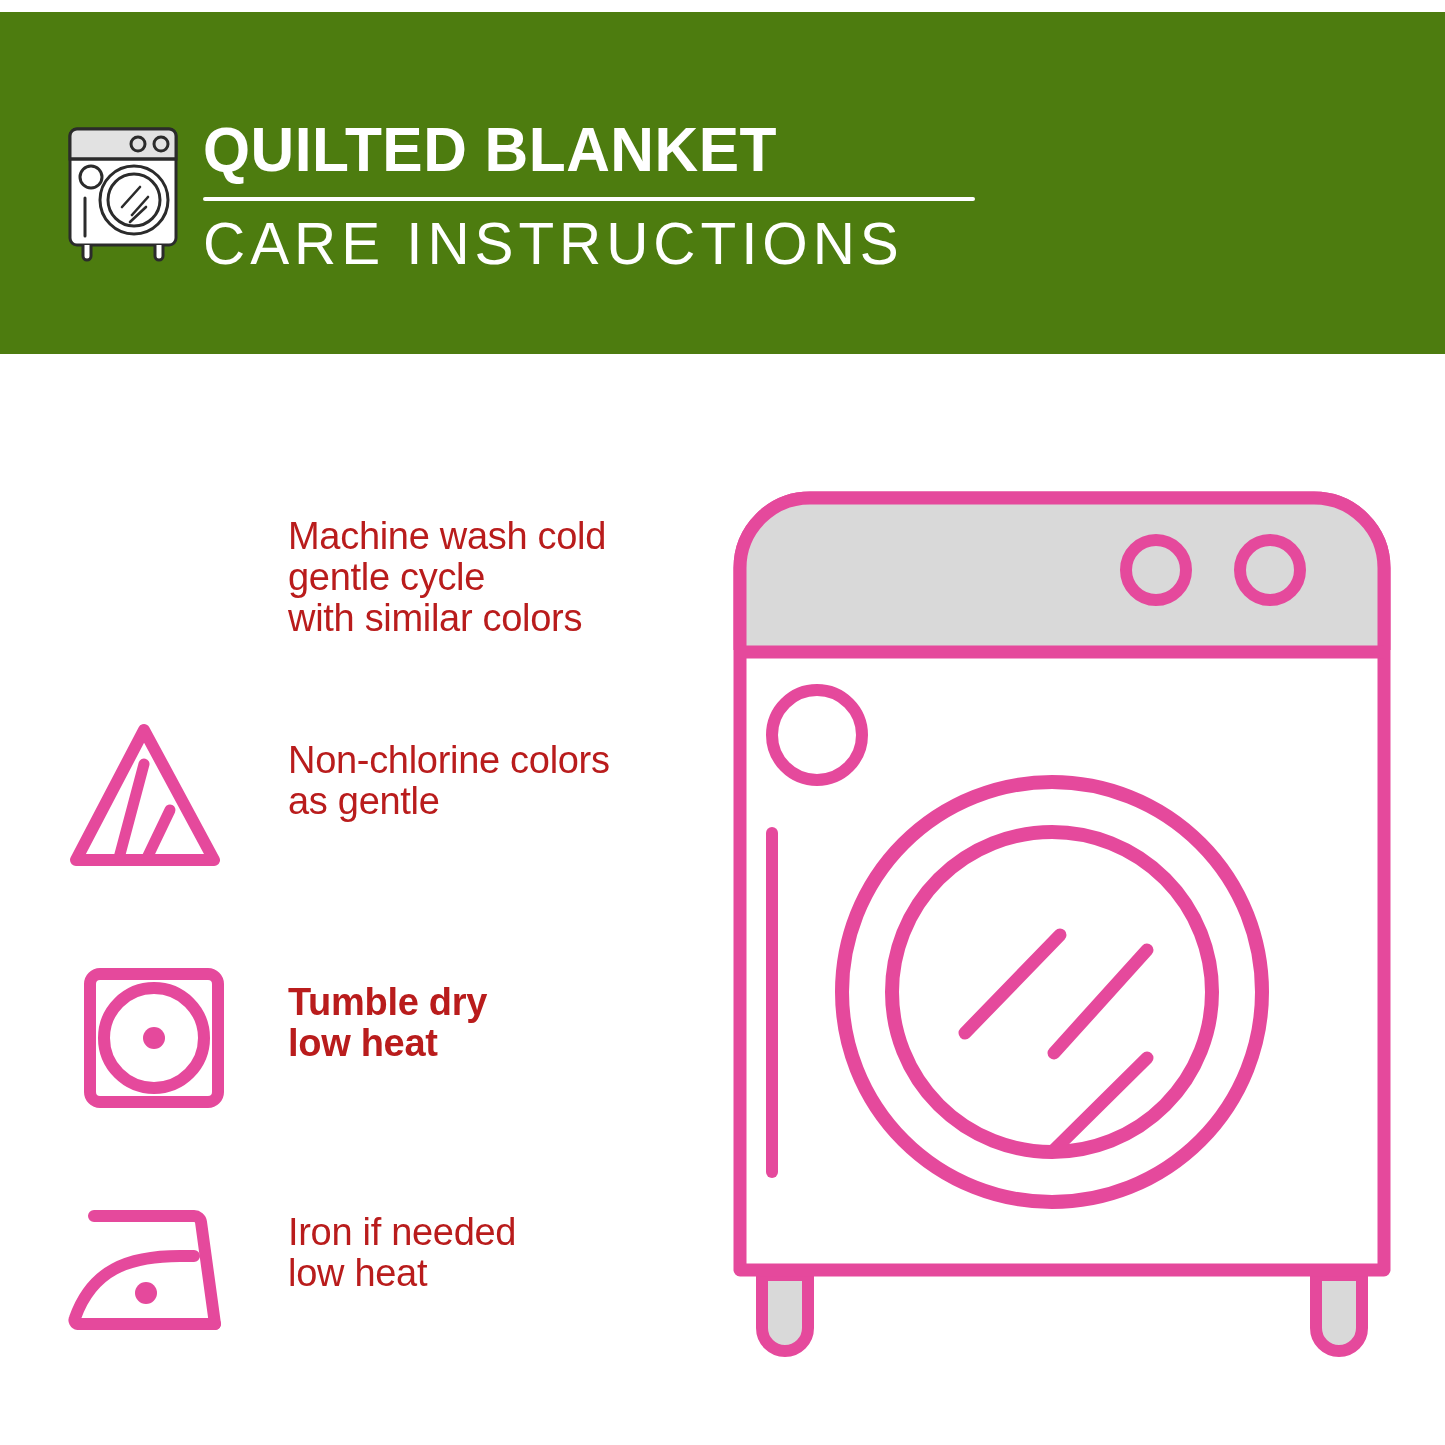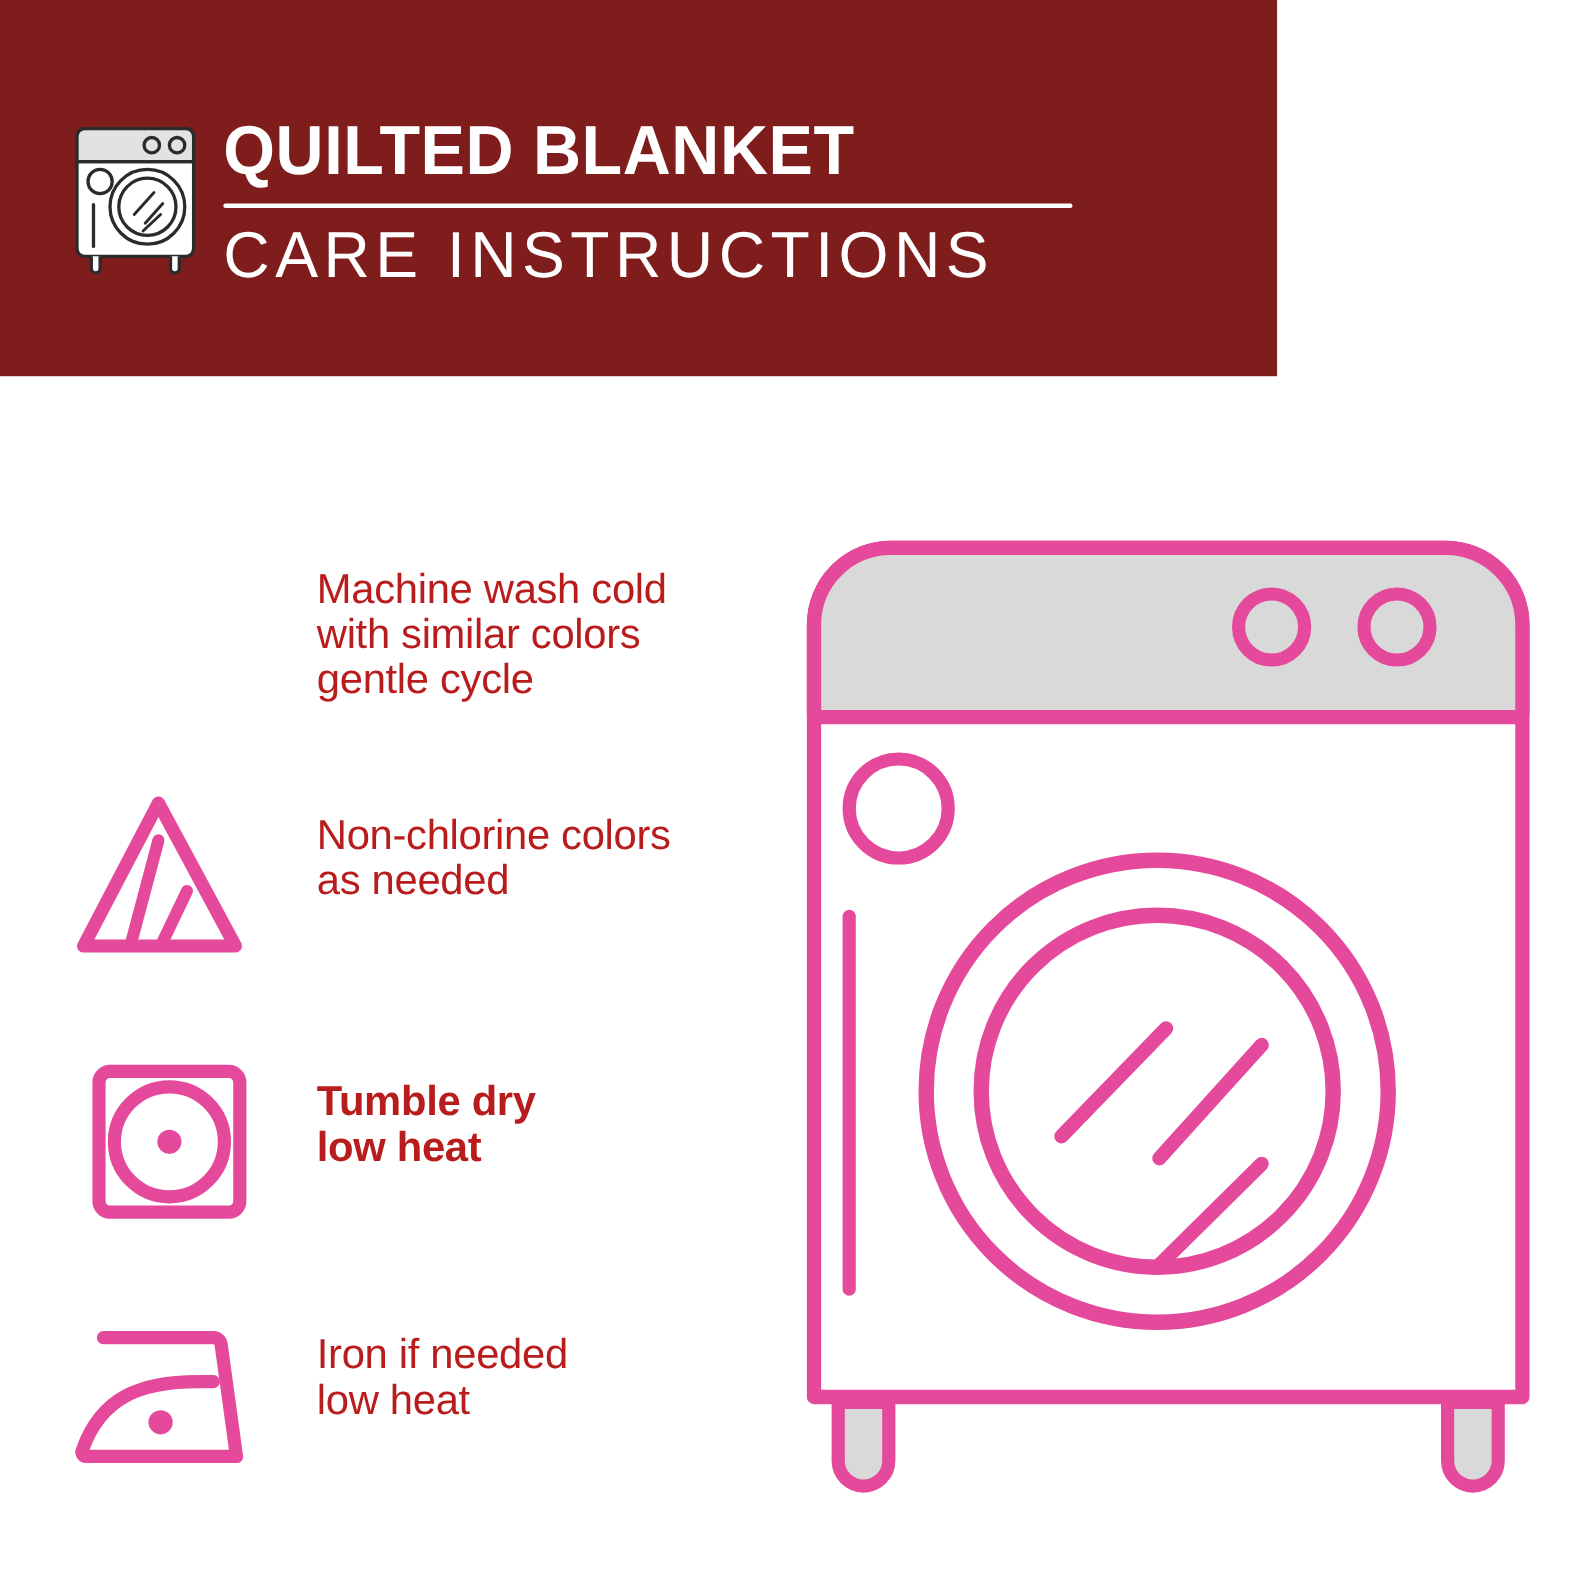--- a/index.html
+++ b/index.html
@@ -17,24 +17,24 @@
     position: relative;
     width: 1445px;
     height: 1445px;
     background: #ffffff;
   }
 
   
   .header {
     position: absolute;
     left: 0;
-    top: 0;
-    width: 1161px;
+    top: 12px;
+    width: 1445px;
     height: 342px;
-    background: #7f1d1d;
+    background: #4d7c0f;
   }
   .header-logo {
     position: absolute;
     left: 58px;
     top: 103px;
     width: 136px;
     height: 148px;
   }
   .header-titles {
     position: absolute;
@@ -162,36 +162,36 @@
       <div class="title-divider"></div>
       <div class="title-sub">CARE INSTRUCTIONS</div>
     </div>
   </div>
 
   <div class="care-list">
 
     <div class="care-row row-wash">
       <div class="care-text">
         <span class="line">Machine wash cold</span>
+        <span class="line">gentle cycle</span>
         <span class="line">with similar colors</span>
-        <span class="line">gentle cycle</span>
       </div>
     </div>
 
     <div class="care-row row-bleach">
       <div class="care-icon">
         <svg viewBox="0 0 190 170" width="190" height="170" aria-hidden="true">
           <path d="M82 12 L152 142 L14 142 Z" fill="none" stroke="#e5499c" stroke-width="12" stroke-linejoin="round"></path>
           <line x1="82" y1="46" x2="57" y2="140" stroke="#e5499c" stroke-width="11" stroke-linecap="round"></line>
           <line x1="108" y1="92" x2="85" y2="140" stroke="#e5499c" stroke-width="11" stroke-linecap="round"></line>
         </svg>
       </div>
       <div class="care-text">
         <span class="line">Non-chlorine colors</span>
-        <span class="line">as needed</span>
+        <span class="line">as gentle</span>
       </div>
     </div>
 
     <div class="care-row row-dry">
       <div class="care-icon">
         <svg viewBox="0 0 190 170" width="190" height="170" aria-hidden="true">
           <rect x="28" y="16" width="128" height="128" rx="10" ry="10" fill="none" stroke="#e5499c" stroke-width="12"></rect>
           <circle cx="92" cy="80" r="50" fill="none" stroke="#e5499c" stroke-width="12"></circle>
           <circle cx="92" cy="80" r="11" fill="#e5499c"></circle>
         </svg>

